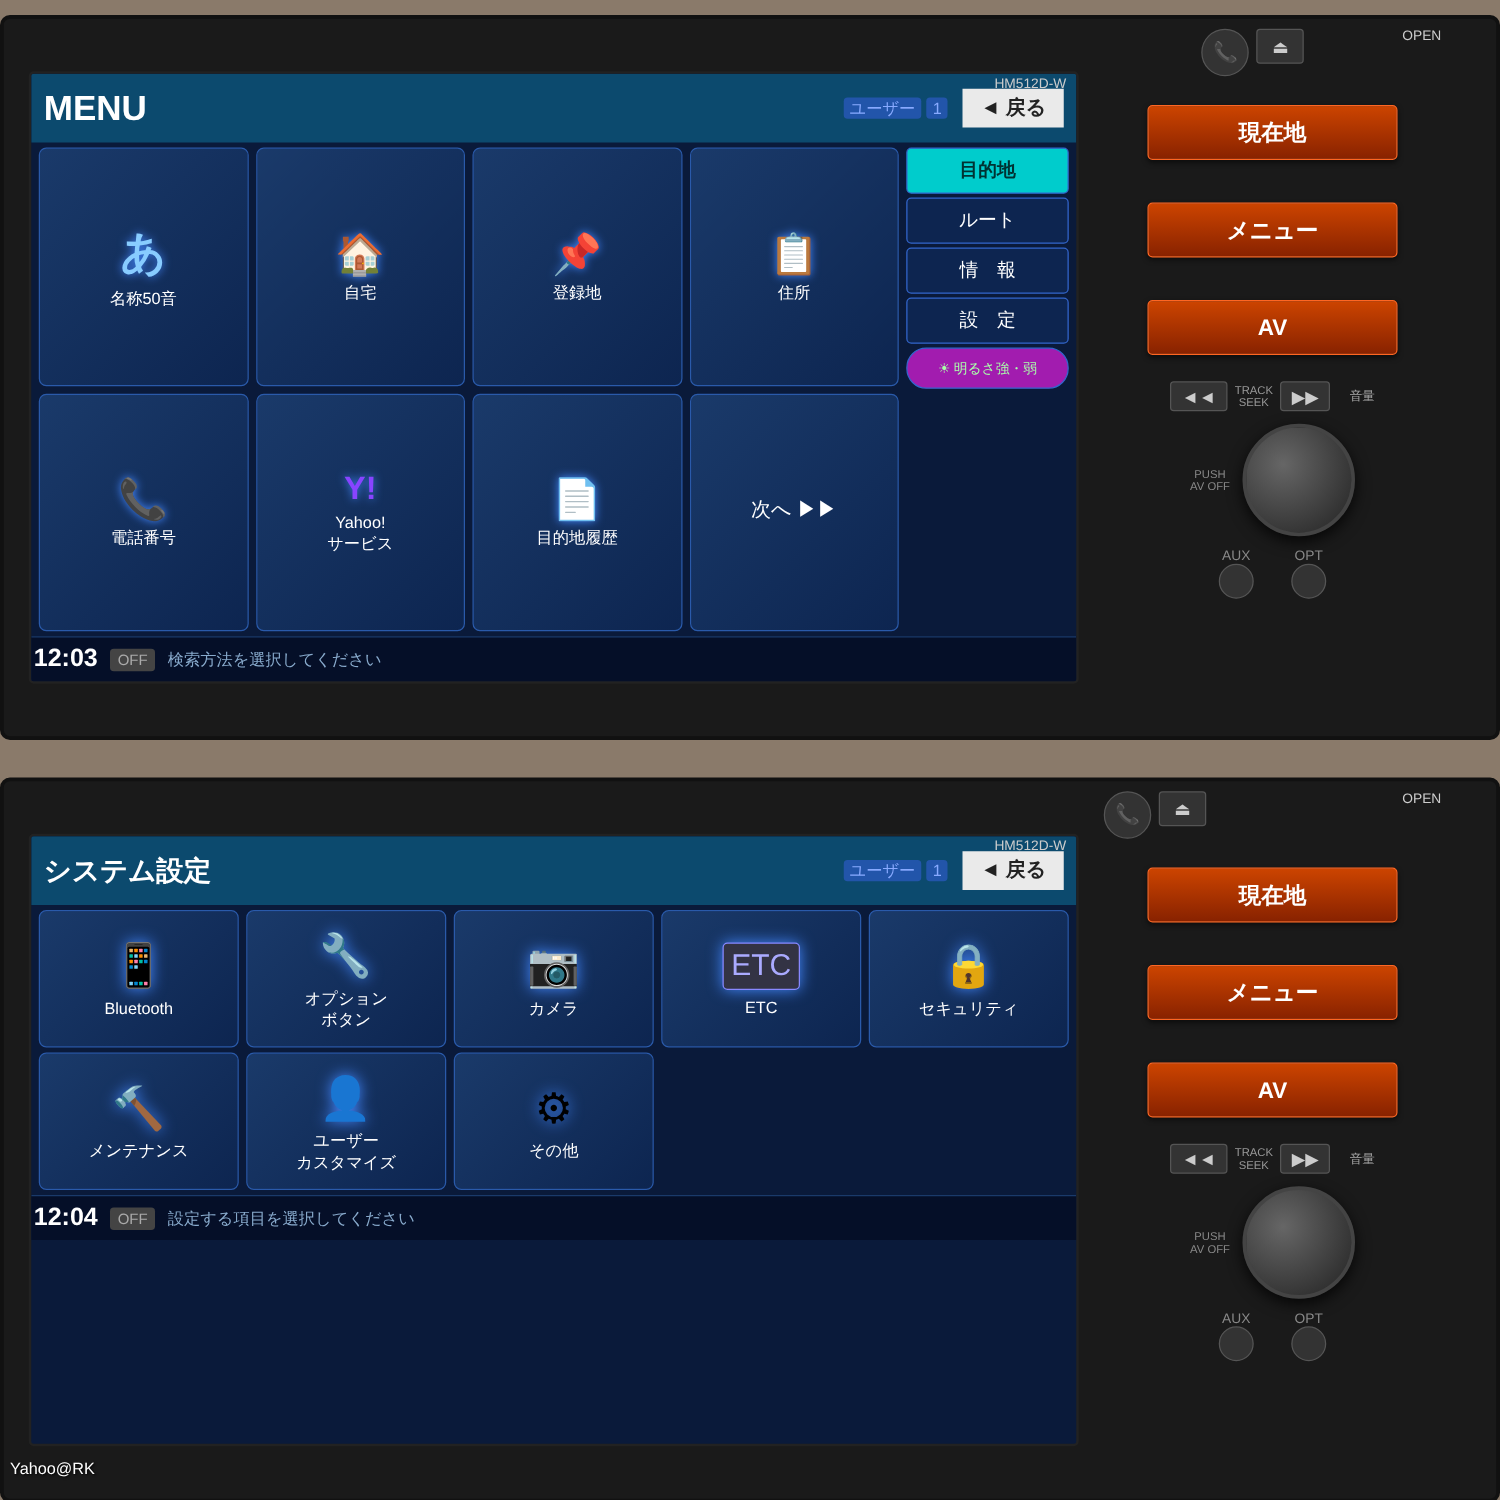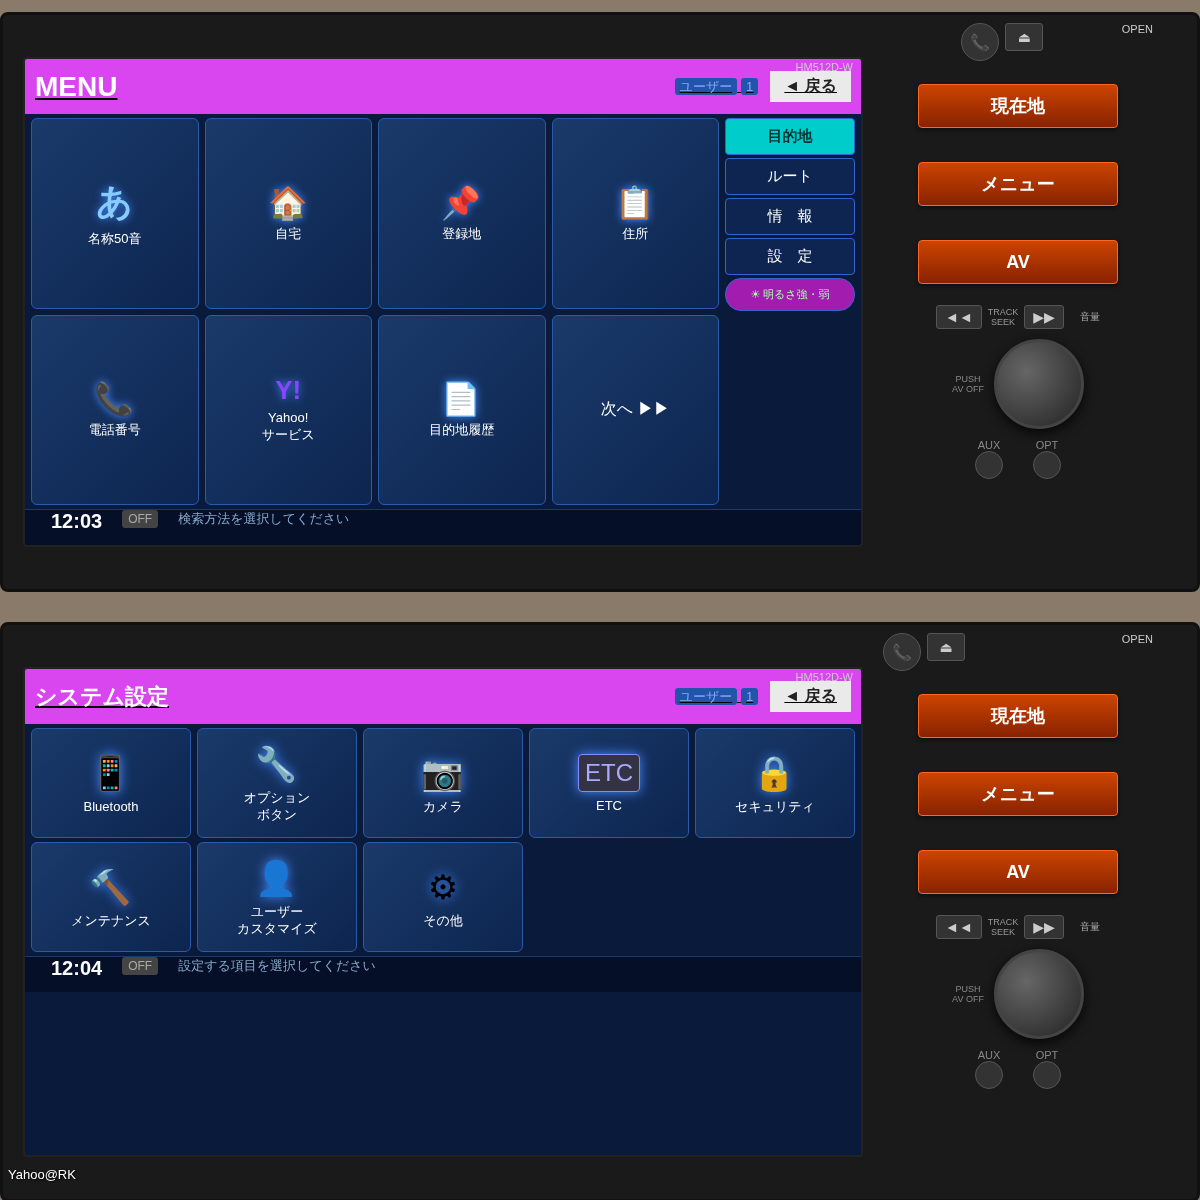--- a/index.html
+++ b/index.html
@@ -51,22 +51,21 @@
       font-size: 11px;
       font-family: Arial, sans-serif;
     }
 
     
     .header-bar {
       display: flex;
       align-items: center;
       padding: 8px 10px;
       height: 55px;
-      background: #d946ef;
-      text-decoration: underline;
+      background: #0c4a6e;
     }
 
     .header-title {
       color: white;
       font-size: 28px;
       font-weight: bold;
       flex: 1;
     }
 
     .user-badge {
@@ -169,23 +168,23 @@
       font-size: 12px;
       color: #aaffaa;
       border-radius: 16px;
     }
 
     
     .status-bar {
       height: 36px;
       background: #050f28;
       display: flex;
-      align-items: flex-start;
-      padding: 0 26px;
-      gap: 20px;
+      align-items: center;
+      padding: 0 2px;
+      gap: 10px;
       border-top: 1px solid #1a3a6a;
     }
 
     .time-display {
       color: white;
       font-size: 20px;
       font-weight: bold;
     }
 
     .off-badge {

